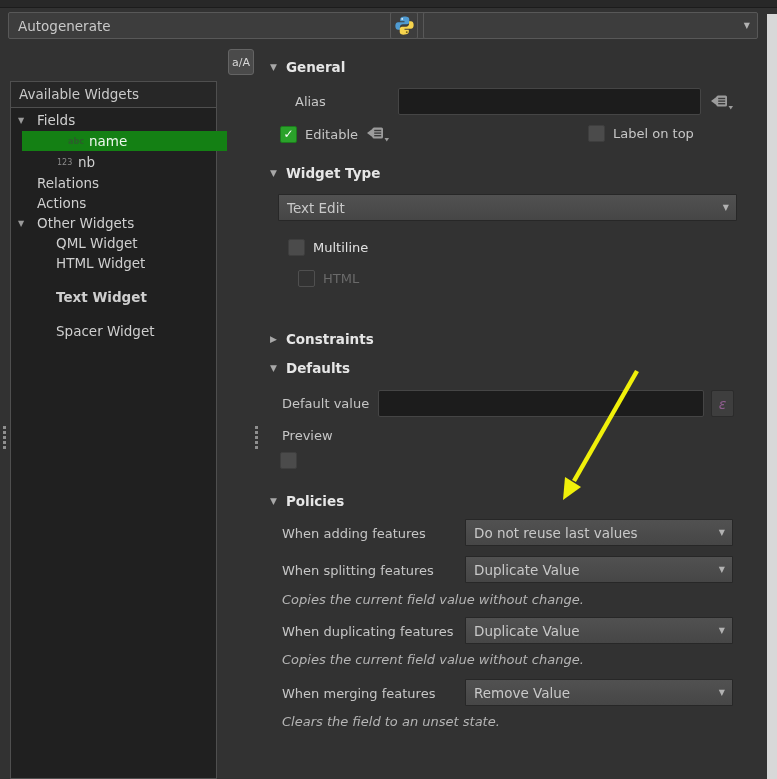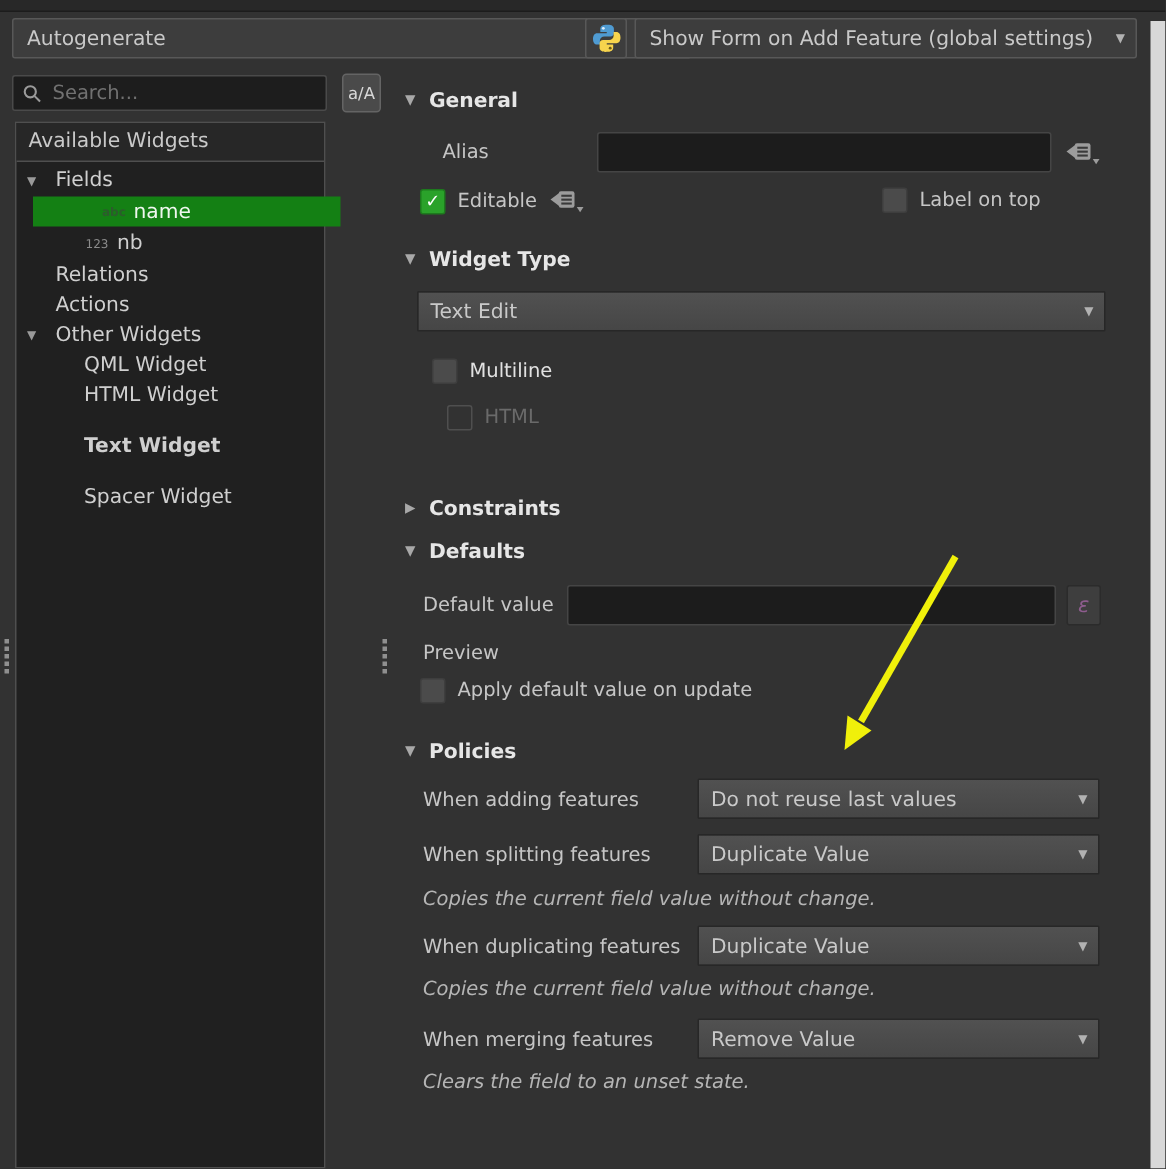--- a/index.html
+++ b/index.html
@@ -106,31 +106,23 @@
   <div class="py-btn">
     <svg width="21" height="21" viewBox="0 0 22 22">
       <path fill="#4f9bd2" d="M10.9 1.5c-2.6 0-4.4.9-4.4 2.9v2.2h4.5v.9H4.3c-1.9 0-2.9 1.6-2.9 4 0 2.3 1 3.9 2.9 3.9h1.9v-2.6c0-1.7 1.4-3 3.1-3h4.3c1.4 0 2.4-1 2.4-2.4V4.4c0-1.9-1.7-2.9-4.1-2.9z"></path>
       <circle fill="#ddeefb" cx="8.6" cy="4.1" r="1"></circle>
       <path fill="#f7d44d" d="M11.1 20.5c2.6 0 4.4-.9 4.4-2.9v-2.2H11v-.9h6.7c1.9 0 2.9-1.6 2.9-4 0-2.3-1-3.9-2.9-3.9h-1.9v2.6c0 1.7-1.4 3-3.1 3H8.4c-1.4 0-2.4 1-2.4 2.4v3.1c0 1.9 1.7 2.9 4.1 2.9z"></path>
       <circle fill="#6b5a17" cx="13.4" cy="17.9" r="1"></circle>
     </svg>
   </div>
 
   <div class="combo-top form-mode">
-    <span>Show Form on Add Feature (global settings)</span>
-    <span class="caret">▼</span>
-  </div>
-
-  <div class="search-box">
-    <svg width="13" height="13" viewBox="0 0 14 14">
-      <circle cx="5.6" cy="5.6" r="4" fill="none" stroke="#9a9a9a" stroke-width="1.5"></circle>
-      <line x1="8.7" y1="8.7" x2="12.6" y2="12.6" stroke="#9a9a9a" stroke-width="1.5"></line>
-    </svg>
-    <input placeholder="Search..." style="">
-  </div>
+    <span class="caret">▼</span>
+  </div>
+
   <div class="case-btn">
     <span>a/A</span>
   </div>
 
   <div class="panel">
     <div class="panel-header">Available Widgets</div>
     <div id="tree-rows">
         <div class="tree-row t-group" style="top: 28px;">
           <span class="tree-expander">▼</span>
           <span>Fields</span>
@@ -246,21 +238,20 @@
     <span>Defaults</span>
   </div>
   <div class="lbl" style="left:282px; top:396px;">Default value</div>
   <input class="txt-input" style="left: 378px; top: 390px; width: 326px; height: 27px;" value="">
   <div class="eps-btn">
     <span>ε</span>
   </div>
   <div class="lbl" style="left:282px; top:428px;">Preview</div>
   <div class="hrow" style="left:280px; top:452px;">
     <span class="cb"></span>
-    <span>Apply default value on update</span>
   </div>
 
   <div class="sec-header" style="left:270px; top:493px;">
     <span class="sec-tri">▼</span>
     <span>Policies</span>
   </div>
 
   <div class="lbl" style="left:282px; top:526px;">When adding features</div>
   <div class="combo-form" style="left:465px; top:519px; width:268px; height:27px;">
     <span>Do not reuse last values</span>

